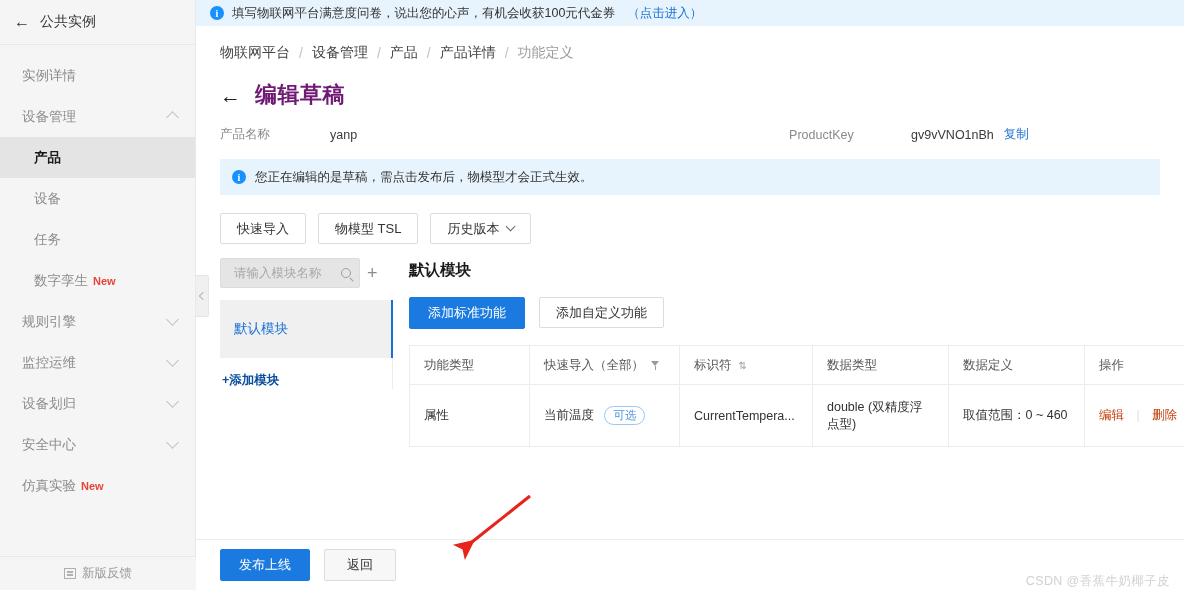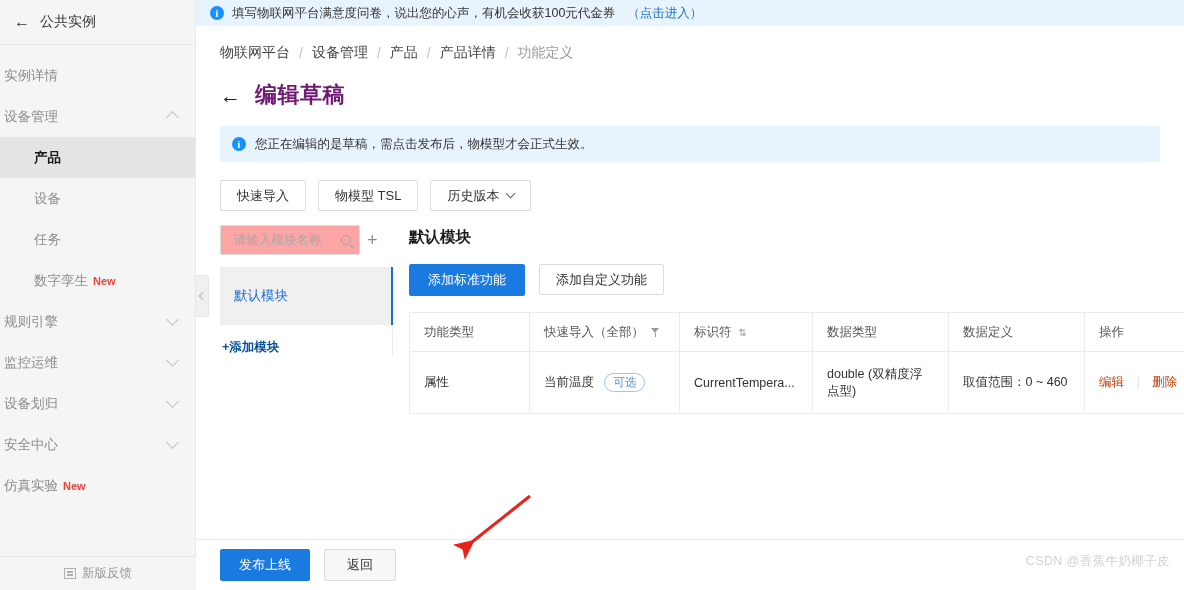--- a/index.html
+++ b/index.html
@@ -26,21 +26,21 @@
     padding-left: 14px; gap: 10px;
     border-bottom: 1px solid #e8e8e8;
     background: #f5f5f5;
   }
   .sb-back { font-size: 16px; color: #333; line-height: 1; }
   .sb-head-title { font-size: 14px; color: #333; }
 
   .sb-nav { padding-top: 10px; }
   .sb-item {
     height: 41px; display: flex; align-items: center;
-    padding: 0 18px 0 4px;
+    padding: 0 18px 0 22px;
     font-size: 13.5px; color: #8c8c8c;
     justify-content: space-between;
     cursor: pointer; position: relative;
   }
   .sb-item .lbl { display: flex; align-items: baseline; gap: 5px; }
   .sb-item.sub { padding-left: 34px; }
   .sb-item.active {
     background: #e4e4e4; color: #1a1a1a; font-weight: bold;
   }
   .new-badge { color: #e8443a; font-size: 11px; font-weight: bold; }
@@ -123,21 +123,21 @@
     width: 7px; height: 7px; border-right: 1.4px solid #666;
     border-bottom: 1.4px solid #666; transform: rotate(45deg); margin-top: -4px;
   }
 
   
   .panel { display: flex; margin-top: 14px; }
   .left-pane { width: 197px; flex: 0 0 197px; padding-left: 24px; }
 
   .search-row { display: flex; align-items: center; gap: 7px; }
   .search-box {
-    width: 140px; height: 30px; border: 1px solid #dcdcdc; background: #fca5a5;
+    width: 140px; height: 30px; border: 1px solid #dcdcdc; background: #e5e5e5;
     display: flex; align-items: center; padding: 0 8px 0 11px; border-radius: 2px;
   }
   .search-box input {
     border: 0; outline: 0; flex: 1; font-size: 12.5px; color: #333;
     background: transparent; font-family: "Liberation Sans","DejaVu Sans",sans-serif;
     width: 100%;
   }
   .search-box input::placeholder { color: #a8a8a8; }
   .mag { width: 10px; height: 10px; border: 1.4px solid #a0a0a0; border-radius: 50%; position: relative; flex:0 0 auto; }
   .mag:after { content:""; position:absolute; right:-4px; bottom:-3px; width:5px; height:1.4px; background:#a0a0a0; transform: rotate(45deg); }
@@ -220,21 +220,21 @@
   .btn-back {
     height: 32px; padding: 0 22px; background: #f7f7f7; border: 1px solid #dcdcdc;
     color: #333; font-size: 13px; border-radius: 2px;
     display: inline-flex; align-items: center; justify-content: center; cursor: pointer;
     font-family: "Liberation Sans","DejaVu Sans",sans-serif;
   }
 
   .arrow-svg { position: absolute; left: 245px; top: 485px; pointer-events: none; z-index: 30; }
 
   .watermark {
-    position: absolute; right: 14px; bottom: 20px;
+    position: absolute; right: 14px; bottom: 0;
     font-size: 12.5px; color: #d2d2d2; letter-spacing: .4px; z-index: 40;
     white-space: nowrap;
   }
 </style>
 </head>
 <body>
 
 <div id="app">
 
   <aside class="sidebar">
@@ -343,20 +343,29 @@
       <span class="c-item">产品详情</span>
       <span class="sep">/</span>
       <span class="c-item last">功能定义</span>
     </div>
 
     <div class="page-title-row">
       <span class="pt-back">←</span>
       <span class="pt-title">编辑草稿</span>
     </div>
 
+    <div class="prod-info">
+      <span class="pi-label">产品名称</span>
+      <span class="pi-value">yanp</span>
+      <span class="pi-group2">
+        <span class="pi-label">ProductKey</span>
+        <span class="pi-value">gv9vVNO1nBh</span>
+        <span class="copy-link">复制</span>
+      </span>
+    </div>
 
     <div class="draft-notice">
       <span class="info-dot">i</span>
       <span>您正在编辑的是草稿，需点击发布后，物模型才会正式生效。</span>
     </div>
 
     <div class="btn-row">
       <button class="btn">
         <span>快速导入</span>
       </button>

